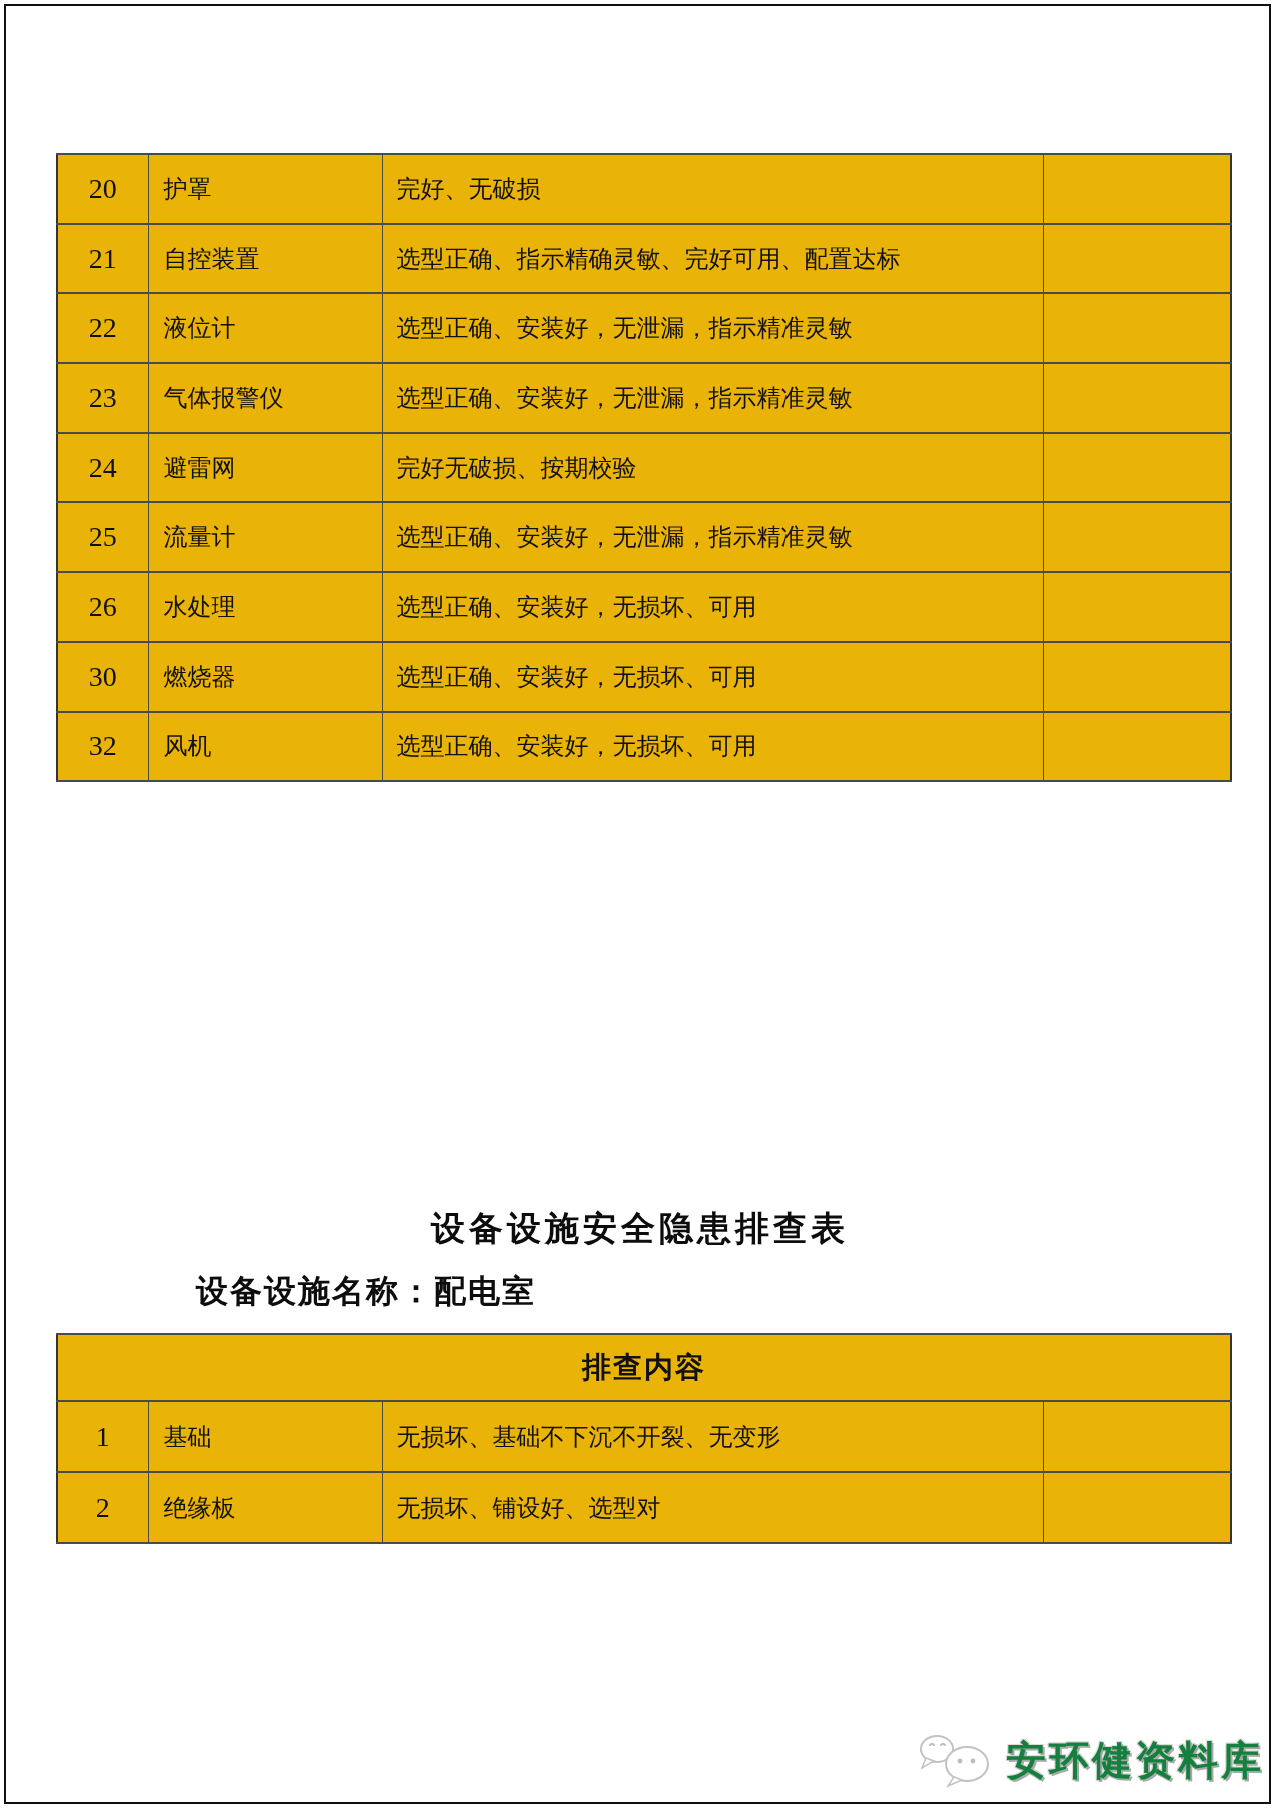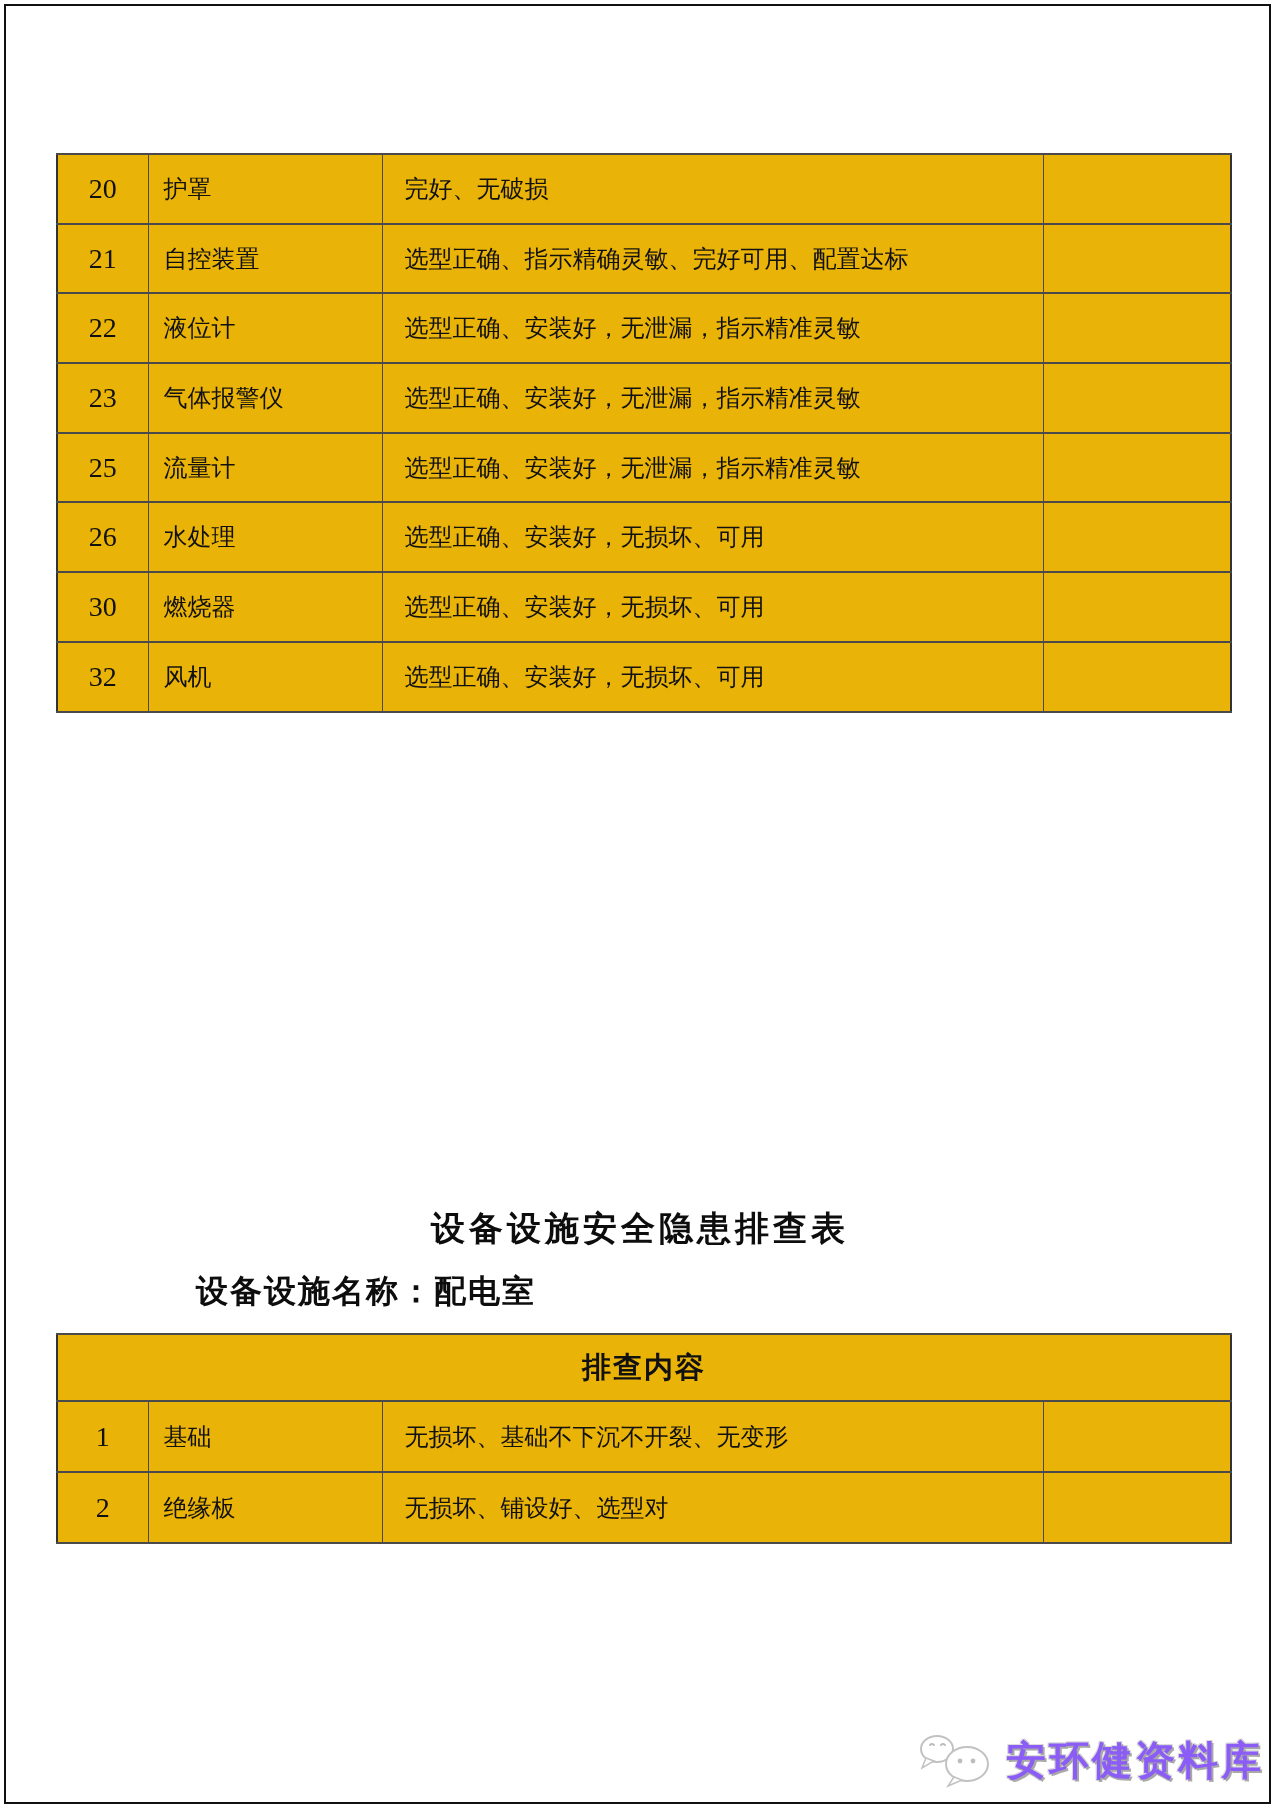--- a/index.html
+++ b/index.html
@@ -40,21 +40,21 @@
   #inspection-table tr.span-row { height:67px;padding-left:20px; }
   #inspection-table tr.cols-row { height:66px; }
   #inspection-table tbody tr { height:71px; }
 
   td.cell-no {
     text-align:center;
     font-size:28px;
     font-family:"Liberation Serif","DejaVu Serif",serif;
   }
   td.cell-item { font-size:24px; padding-left:15px; }
-  td.cell-basis { font-size:24px; padding-left:22px; }
+  td.cell-basis { font-size:24px; padding-left:14px; }
   td.cell-status { font-size:24px; }
 
   th.span-header {
     text-align:center;
     font-size:29px; font-weight:bold;
     letter-spacing:2px;
   }
   th.col-header {
     text-align:center;
     font-size:28px; font-weight:bold;
@@ -89,21 +89,21 @@
   }
   .watermark {
     position:absolute; top:1732px; right:16px;
     display:flex; align-items:center; gap:10px;
   }
   .watermark-text {
     font-family:"Liberation Sans","DejaVu Sans",sans-serif;
     font-weight:bold;
     font-size:40px;
     letter-spacing:3px;
-    color:#8b5cf6;
+    color:#15803d;
     text-shadow:
       2px 2px 0 #a8a8a8,
       -1px -1px 0 #dcdcdc,
       1px -1px 0 #cfcfcf,
       -1px 1px 0 #cfcfcf;
   }
   .bubble-icon { display:block; }
 </style>
 </head>
 <body>
@@ -134,20 +134,26 @@
         <tr>
           <td class="cell-no">22</td>
           <td class="cell-item">液位计</td>
           <td class="cell-basis">选型正确、安装好，无泄漏，指示精准灵敏</td>
           <td class="cell-status"></td>
         </tr>
         <tr>
           <td class="cell-no">23</td>
           <td class="cell-item">气体报警仪</td>
           <td class="cell-basis">选型正确、安装好，无泄漏，指示精准灵敏</td>
+          <td class="cell-status"></td>
+        </tr>
+        <tr>
+          <td class="cell-no">24</td>
+          <td class="cell-item">避雷网</td>
+          <td class="cell-basis">完好无破损、按期校验</td>
           <td class="cell-status"></td>
         </tr>
         <tr>
           <td class="cell-no">25</td>
           <td class="cell-item">流量计</td>
           <td class="cell-basis">选型正确、安装好，无泄漏，指示精准灵敏</td>
           <td class="cell-status"></td>
         </tr>
         <tr>
           <td class="cell-no">26</td>

